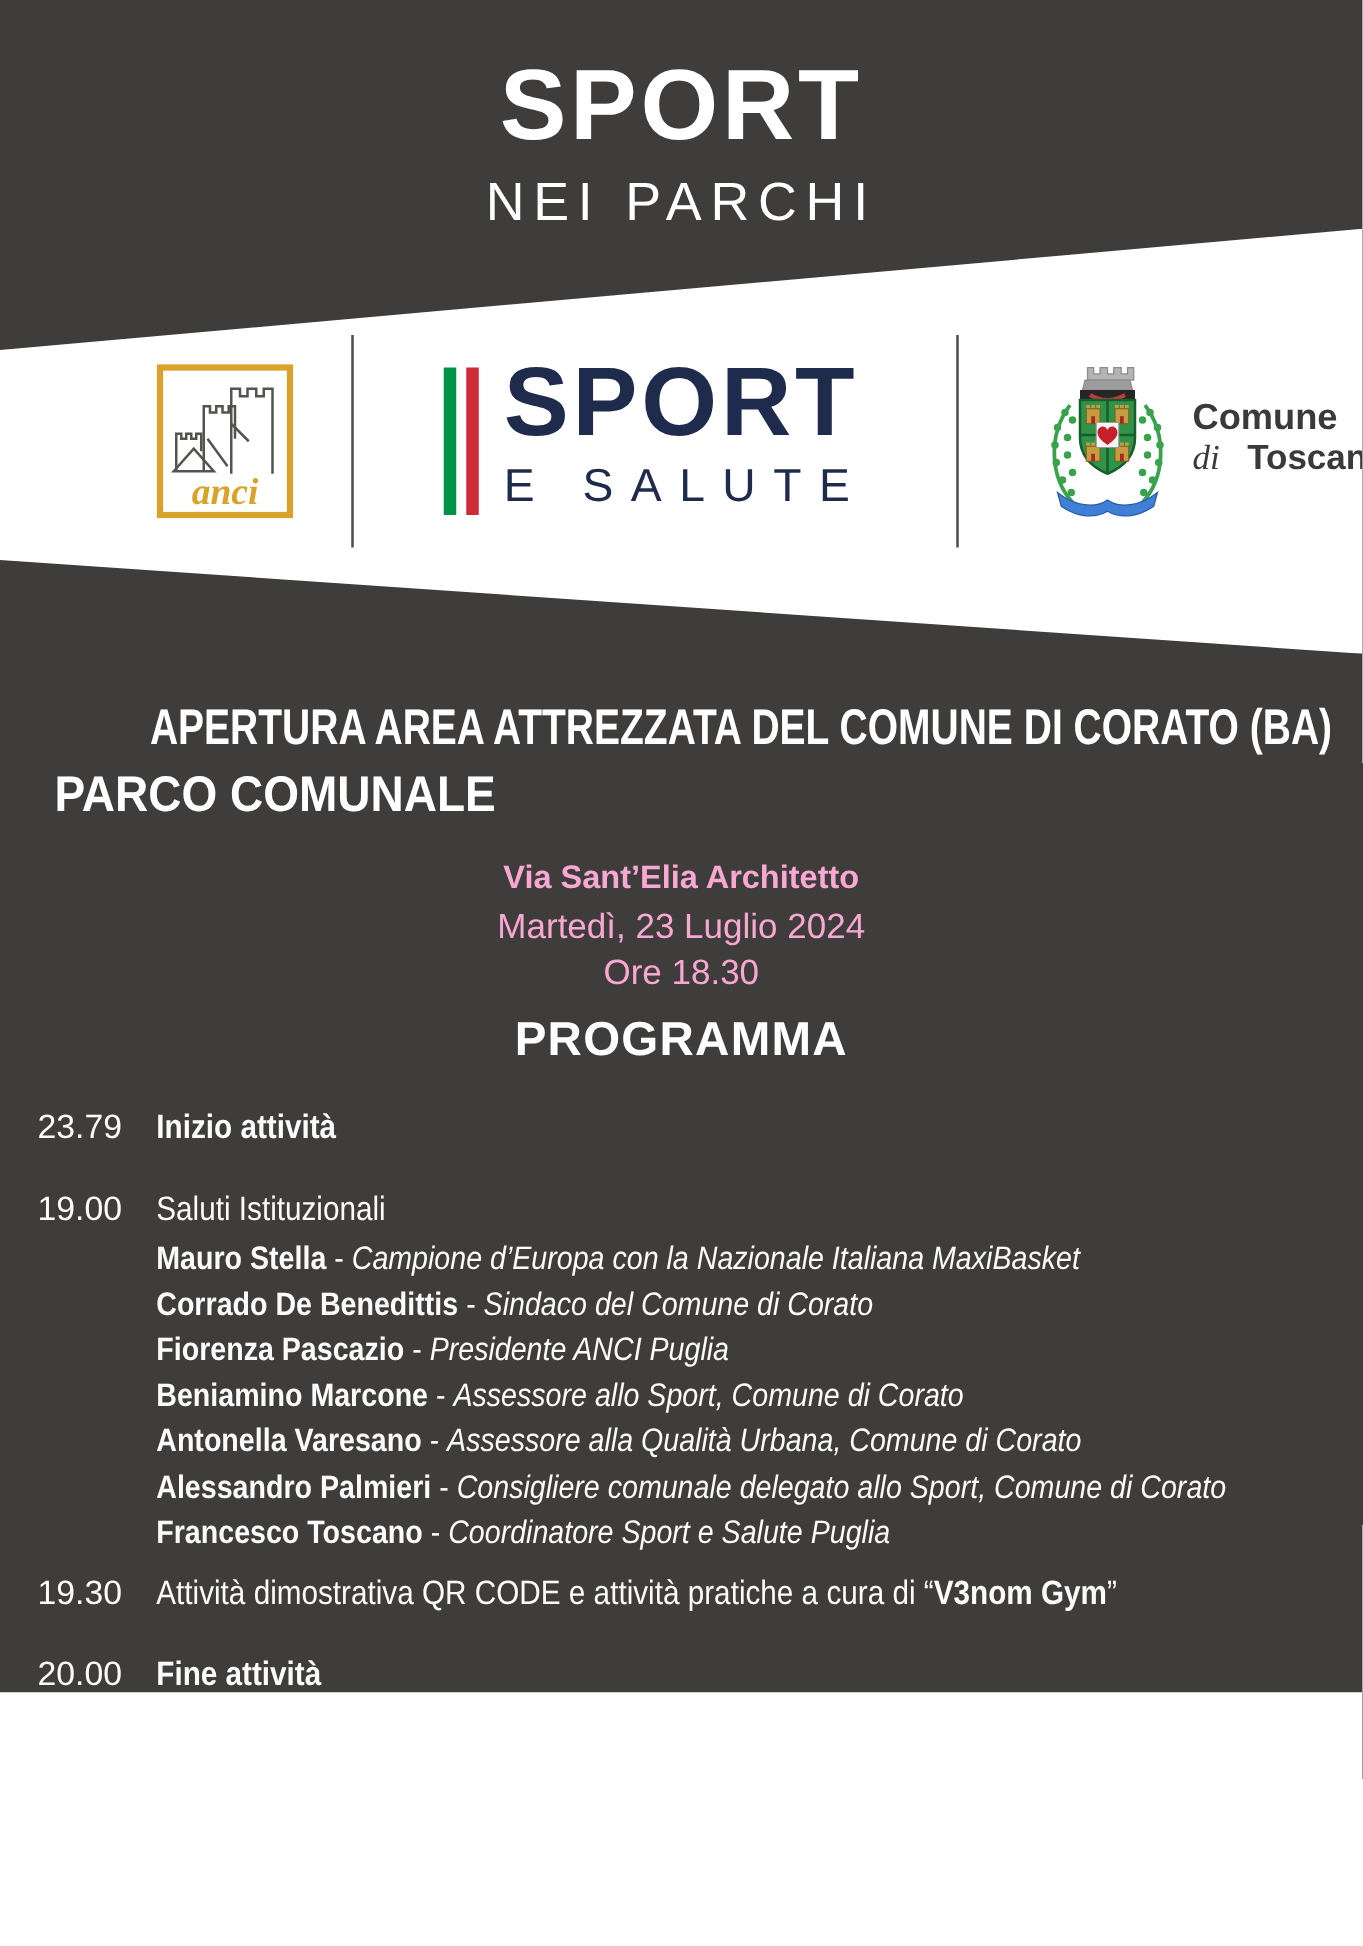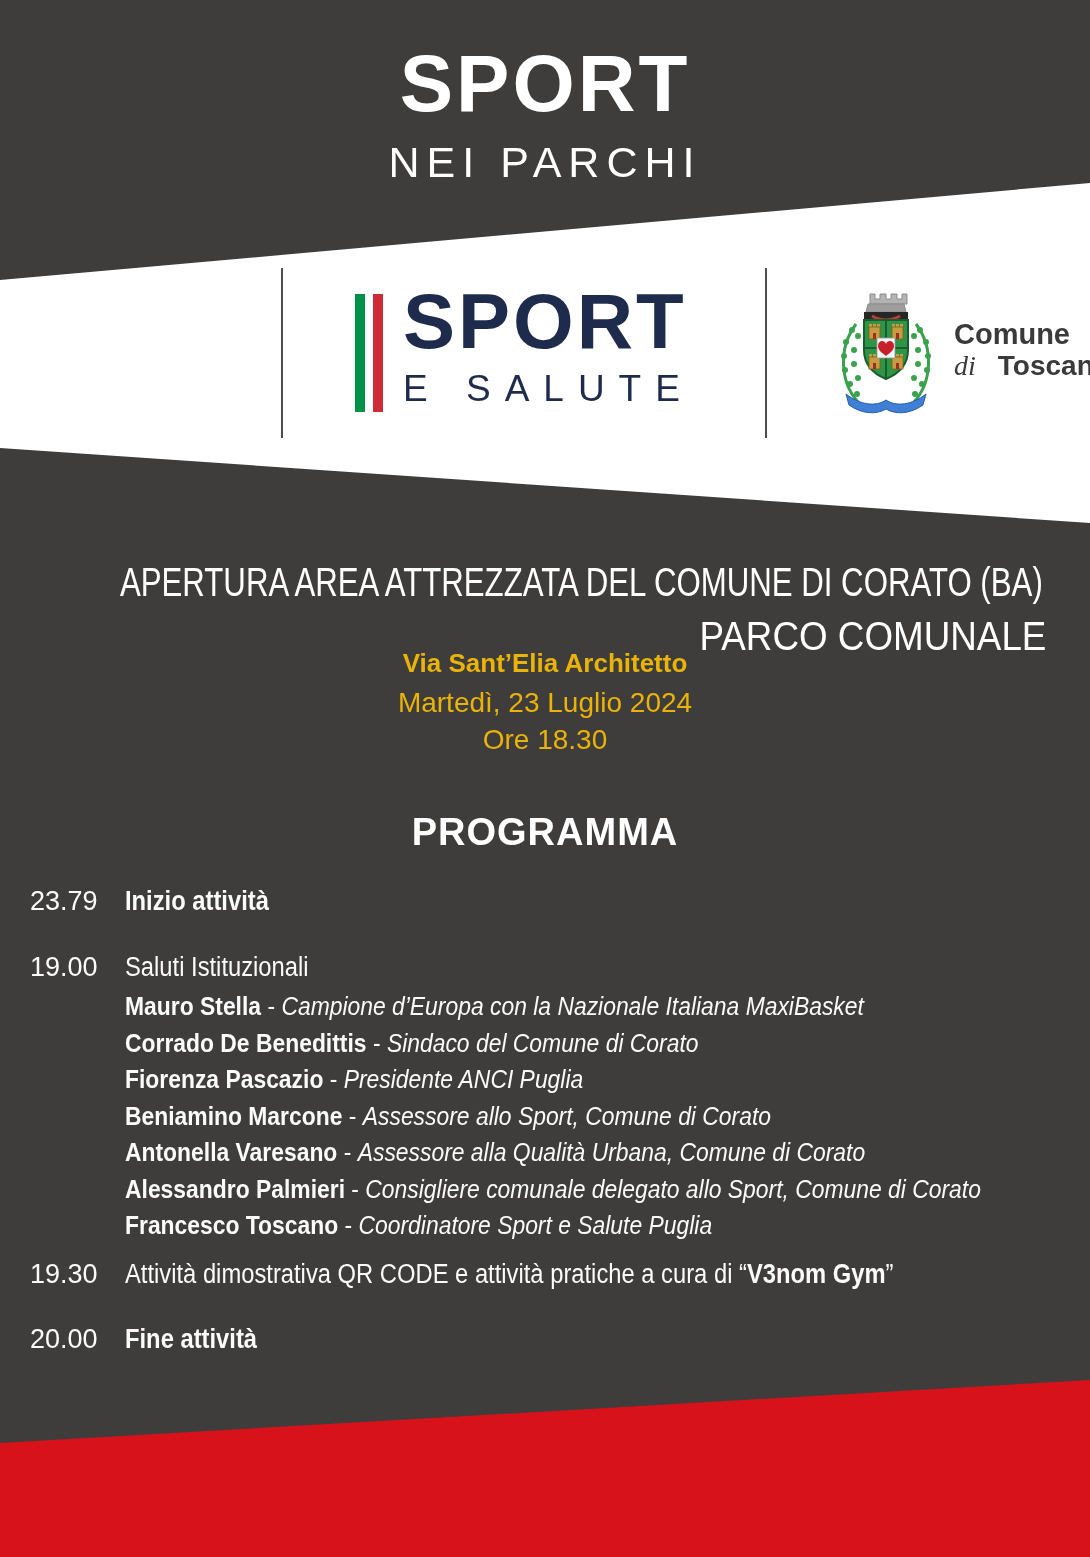--- a/index.html
+++ b/index.html
@@ -1,17 +1,17 @@
 <!DOCTYPE html>
 <html><head>
 <meta charset="utf-8">
 <style>
   html,body{margin:0;padding:0;background:#ffffff;}
   .poster{
-    position:relative;width:1090px;height:1557px;overflow:hidden;
+    position:relative;width:1090px;height:1354px;overflow:hidden;
     background:#3e3d3b;font-family:"Liberation Sans",sans-serif;
   }
   
   .header{position:absolute;top:44px;left:0;width:100%;text-align:center;color:#ffffff;}
   .header .title{font-size:80px;font-weight:800;letter-spacing:3px;line-height:1;}
   .header .subtitle{font-size:43px;font-weight:400;letter-spacing:7px;margin-top:14px;}
   
   .white-band{
     position:absolute;left:0;top:180px;width:1090px;height:350px;background:#ffffff;
     clip-path:polygon(0 100px,1090px 3px,1090px 343px,0 268px);
@@ -26,24 +26,24 @@
   .ses-text{margin-left:20px;color:#1e2b4d;}
   .ses1{font-size:78px;font-weight:700;letter-spacing:3px;line-height:0.92;}
   .ses2{font-size:37px;font-weight:500;letter-spacing:14px;margin-top:10px;}
   .corato{position:absolute;left:828px;top:106px;display:flex;align-items:center;}
   .corato-text{margin-left:10px;color:#3a3a3a;line-height:31px;}
   .ct1{font-size:29px;font-weight:700;}
   .ct2{font-size:28px;}
   .ct2 .di{font-family:"Liberation Serif",serif;font-style:italic;margin-right:22px;}
   .ct2 .ctbold{font-weight:700;}
   
-  .headline{position:absolute;top:560px;width:100%;text-align:right;color:#ffffff;font-weight:400;}
+  .headline{position:absolute;top:560px;width:100%;text-align:left;color:#ffffff;font-weight:700;}
   .h1line{font-size:40px;white-space:nowrap;transform:scaleX(0.78);}
   .h2line{font-size:40px;margin-top:9px;transform:scaleX(0.92);}
-  .meta{position:absolute;top:648px;width:100%;text-align:center;color:#eab308;}
+  .meta{position:absolute;top:686px;width:100%;text-align:center;color:#f9a8d4;}
   .meta .venue{font-size:26px;font-weight:700;}
   .meta .date{font-size:28px;margin-top:8px;}
   .meta .time{font-size:28px;margin-top:5px;}
   .ptitle{position:absolute;top:811px;width:100%;text-align:center;font-size:38px;font-weight:700;color:#ffffff;letter-spacing:1px;}
   
   .prow{position:absolute;left:30px;color:#fbfbfb;font-size:27px;white-space:nowrap;}
   .ptime{display:inline-block;width:95px;}
   .plabel{display:inline-block;transform:scaleX(0.88);transform-origin:left center;}
   .bold{font-weight:700;}
   .people{
@@ -65,20 +65,34 @@
 
   <div class="header">
     <div class="title">SPORT</div>
     <div class="subtitle">NEI PARCHI</div>
   </div>
 
   <div class="white-band">
     <div class="vdivider" style="left:281px"></div>
     <div class="vdivider" style="left:765px"></div>
 
+    <div class="anci">
+      <svg width="110" height="124" viewBox="0 0 110 124">
+        <rect x="3" y="3" width="104" height="118" fill="#ffffff" stroke="#d9a32a" stroke-width="5"></rect>
+        <g stroke="#55534e" stroke-width="2" fill="none">
+          <path d="M60,88 V20 h7 v6 h6 v-6 h7 v6 h6 v-6 h7 v68"></path>
+          <path d="M38,86 V34 h5 v5 h5 v-5 h5 v5 h5 v-5 h5 v26"></path>
+          <path d="M41,60 l16,22"></path>
+          <path d="M16,86 V56 h4 v4 h4 v-4 h4 v4 h4 v-4 h4 v14"></path>
+          <path d="M14,86 l16,-18 l16,18 z"></path>
+          <path d="M60,48 l14,14"></path>
+        </g>
+        <text x="55" y="112" text-anchor="middle" font-family="Liberation Serif, serif" font-style="italic" font-weight="700" font-size="30" fill="#d9a32a">anci</text>
+      </svg>
+    </div>
 
     <div class="ses">
       <div class="ses-stripes">
         <span class="stripe green"></span>
         <span class="stripe red"></span>
       </div>
       <div class="ses-text">
         <div class="ses1">SPORT</div>
         <div class="ses2">E SALUTE</div>
       </div>

